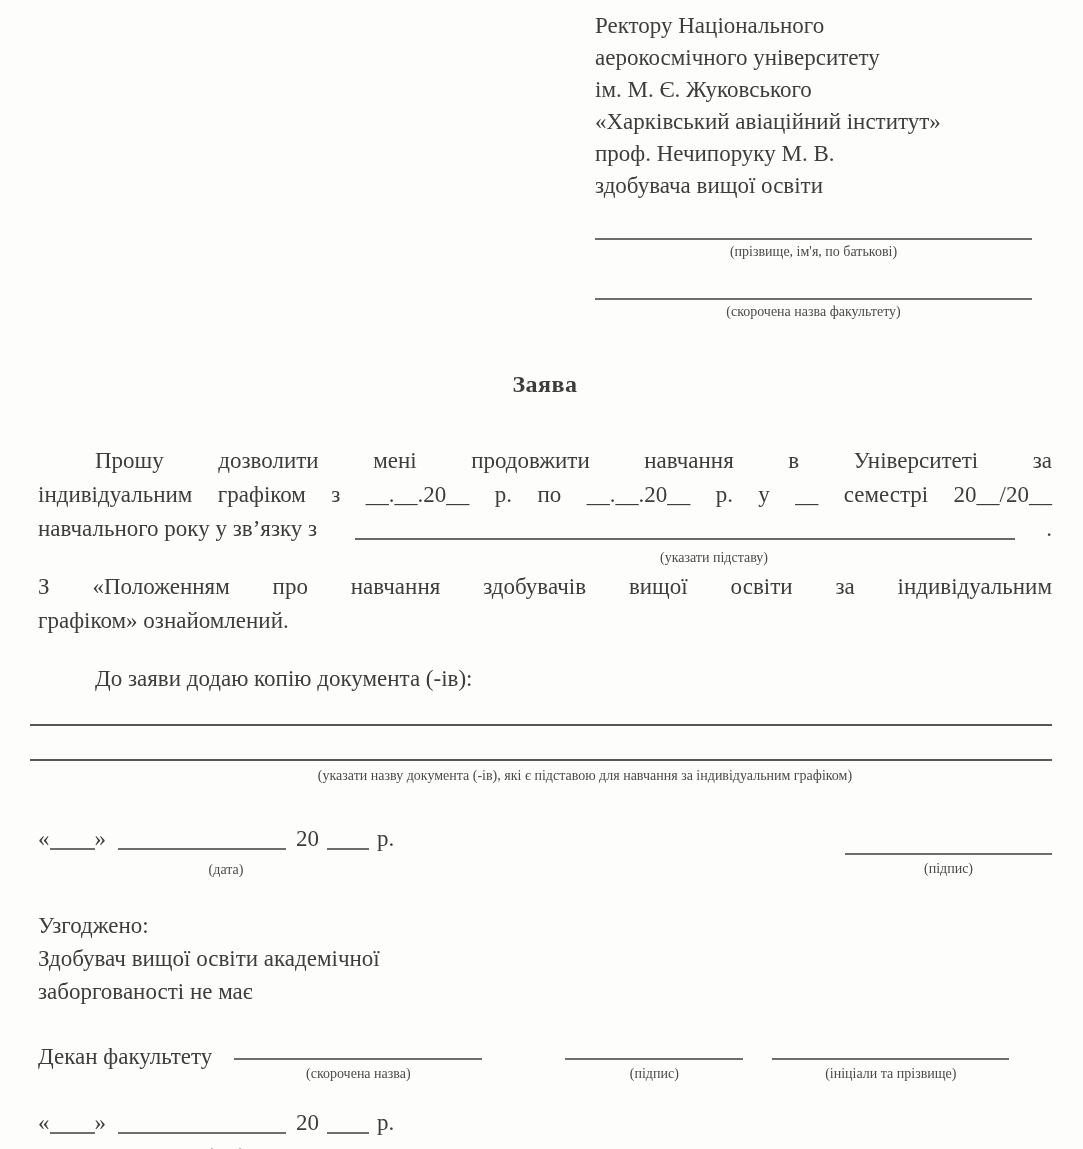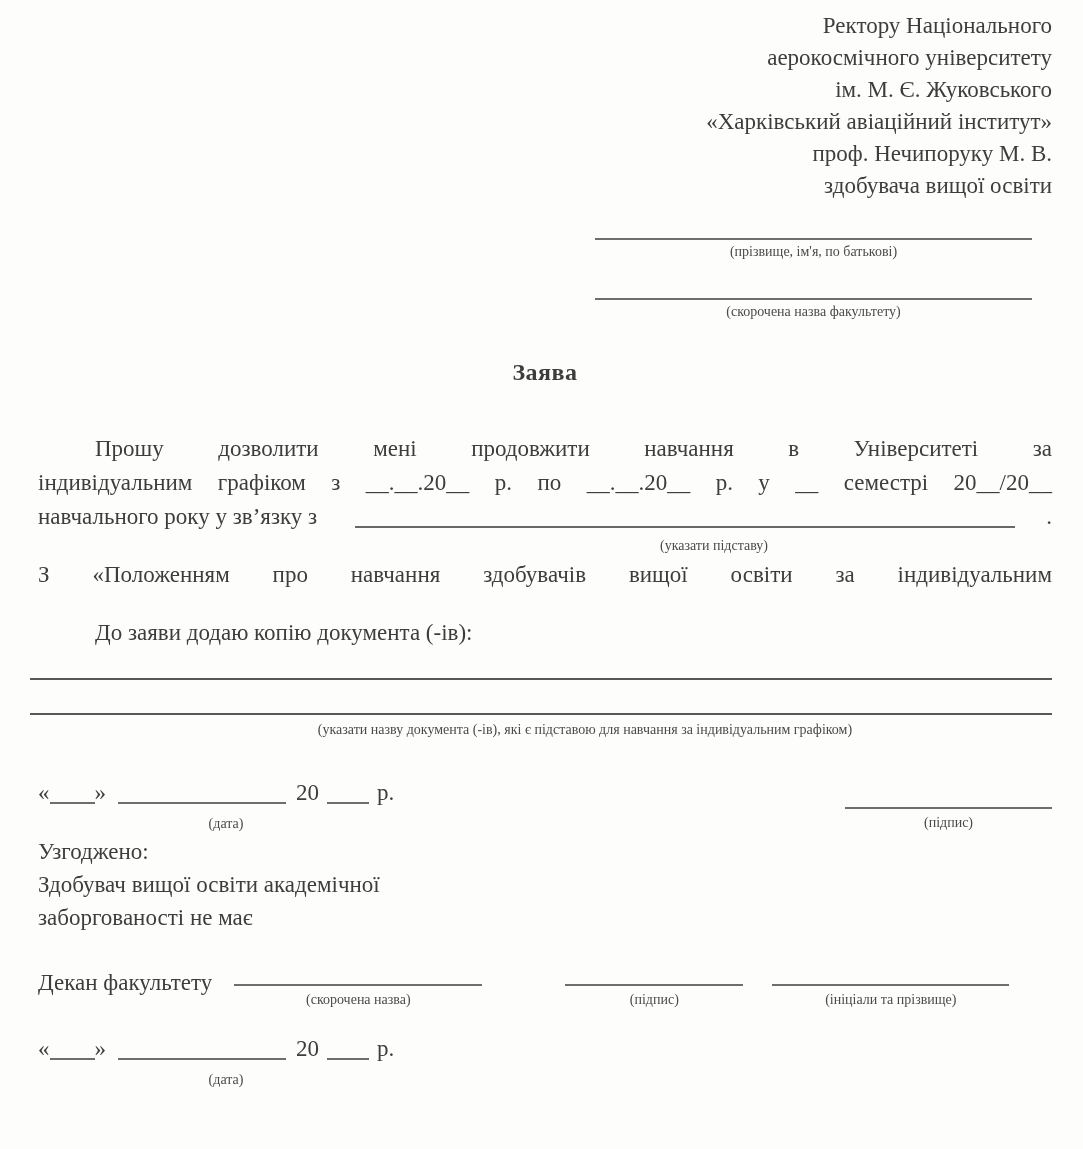--- a/index.html
+++ b/index.html
@@ -9,29 +9,29 @@
     margin:0 auto;
     background:#fdfdfc;
     box-sizing:border-box;
     padding:10px 31px 0 38px;
     font-family:"Liberation Serif","DejaVu Serif",serif;
     font-size:23px;
     color:#3d3d3d;
     overflow:hidden;
   }
   
-  .recipient { margin-left:557px; width:457px; line-height:32px;text-align:right; }
+  .recipient { margin-left:557px; width:457px; line-height:32px; }
   .blank { border-bottom:2px solid #6e6e6e; }
   .hdr-blank { margin-left:557px; width:437px; }
   .name-blank { height:36px; }
   .fac-blank  { height:34px; }
   .caption { font-size:14px; line-height:24px; color:#4a4a4a; }
   .hdr-caption { margin-left:557px; width:437px; text-align:center; }
   
-  .title { margin-top:32px; text-align:center; font-weight:bold; font-size:24px; line-height:32px; letter-spacing:.5px; }
+  .title { margin-top:44px; text-align:center; font-weight:bold; font-size:24px; line-height:32px; letter-spacing:.5px; }
   
   .body { margin-top:44px; line-height:34px; }
   .jline { text-align:justify; text-align-last:justify; }
   .indent1 { text-indent:57px; }
   .line3 { display:flex; line-height:34px;gap:28px; }
   .line3 .prefix { white-space:nowrap; }
   .line3 .fill { flex:1 1 auto; border-bottom:2px solid #686868; margin:0 3px 6px 10px; }
   .reason-caption { margin-left:460px; width:270px; text-align:right; }
   
   .attach { margin-top:24px; text-indent:57px; line-height:34px; }
@@ -44,21 +44,21 @@
   .dg-line { line-height:34px; white-space:nowrap; }
   .ublank { display:inline-block; border-bottom:2px solid #6e6e6e; height:16px; vertical-align:-4px; }
   .w45 { width:45px; }
   .wmonth { width:168px; margin:0 10px 0 12px; }
   .wyear { width:42px; margin:0 8px; }
   .dg-caption { position:absolute; left:88px; top:36px; width:200px; text-align:center; }
   .signgrp { width:207px; padding-top:7px; }
   .sig-line { height:24px; border-bottom:2px solid #6e6e6e; }
   .sig-caption { text-align:center; margin-top:2px; }
   
-  .agree { margin-top:0; line-height:33px; }
+  .agree { margin-top:28px; line-height:33px; }
   
   .dean-row { margin-top:20px; display:flex;align-items:center; }
   .dean-label { line-height:34px; white-space:nowrap; }
   .dean-col { position:relative; }
   .dc1 { width:248px; margin-left:22px; }
   .dc2 { width:178px; margin-left:83px; }
   .dc3 { width:237px; margin-left:29px; }
   .dean-line { height:30px; border-bottom:2px solid #6e6e6e; }
   .dean-caption { text-align:center; margin-top:2px; }
   .date2 { margin-top:20px; }
@@ -88,20 +88,21 @@
   <div class="body">
     <div class="jline indent1">Прошу дозволити мені продовжити навчання в Університеті за</div>
     <div class="jline">індивідуальним графіком з __.__.20__ р. по __.__.20__ р. у __ семестрі 20__/20__</div>
     <div class="line3">
       <span class="prefix">навчального року у зв’язку з</span>
       <span class="fill"></span>
       <span>.</span>
     </div>
     <div class="caption reason-caption">(указати підставу)</div>
     <div class="jline">З «Положенням про навчання здобувачів вищої освіти за індивідуальним</div>
+    <div>графіком» ознайомлений.</div>
   </div>
 
   <div class="attach">До заяви додаю копію документа (-ів):</div>
   <div class="fullline fl1"></div>
   <div class="fullline fl2"></div>
   <div class="caption attach-caption">(указати назву документа (-ів), які є підставою для навчання за індивідуальним графіком)</div>
 
   <div class="datesig-row">
     <div class="dategrp">
       <span class="dg-line">

